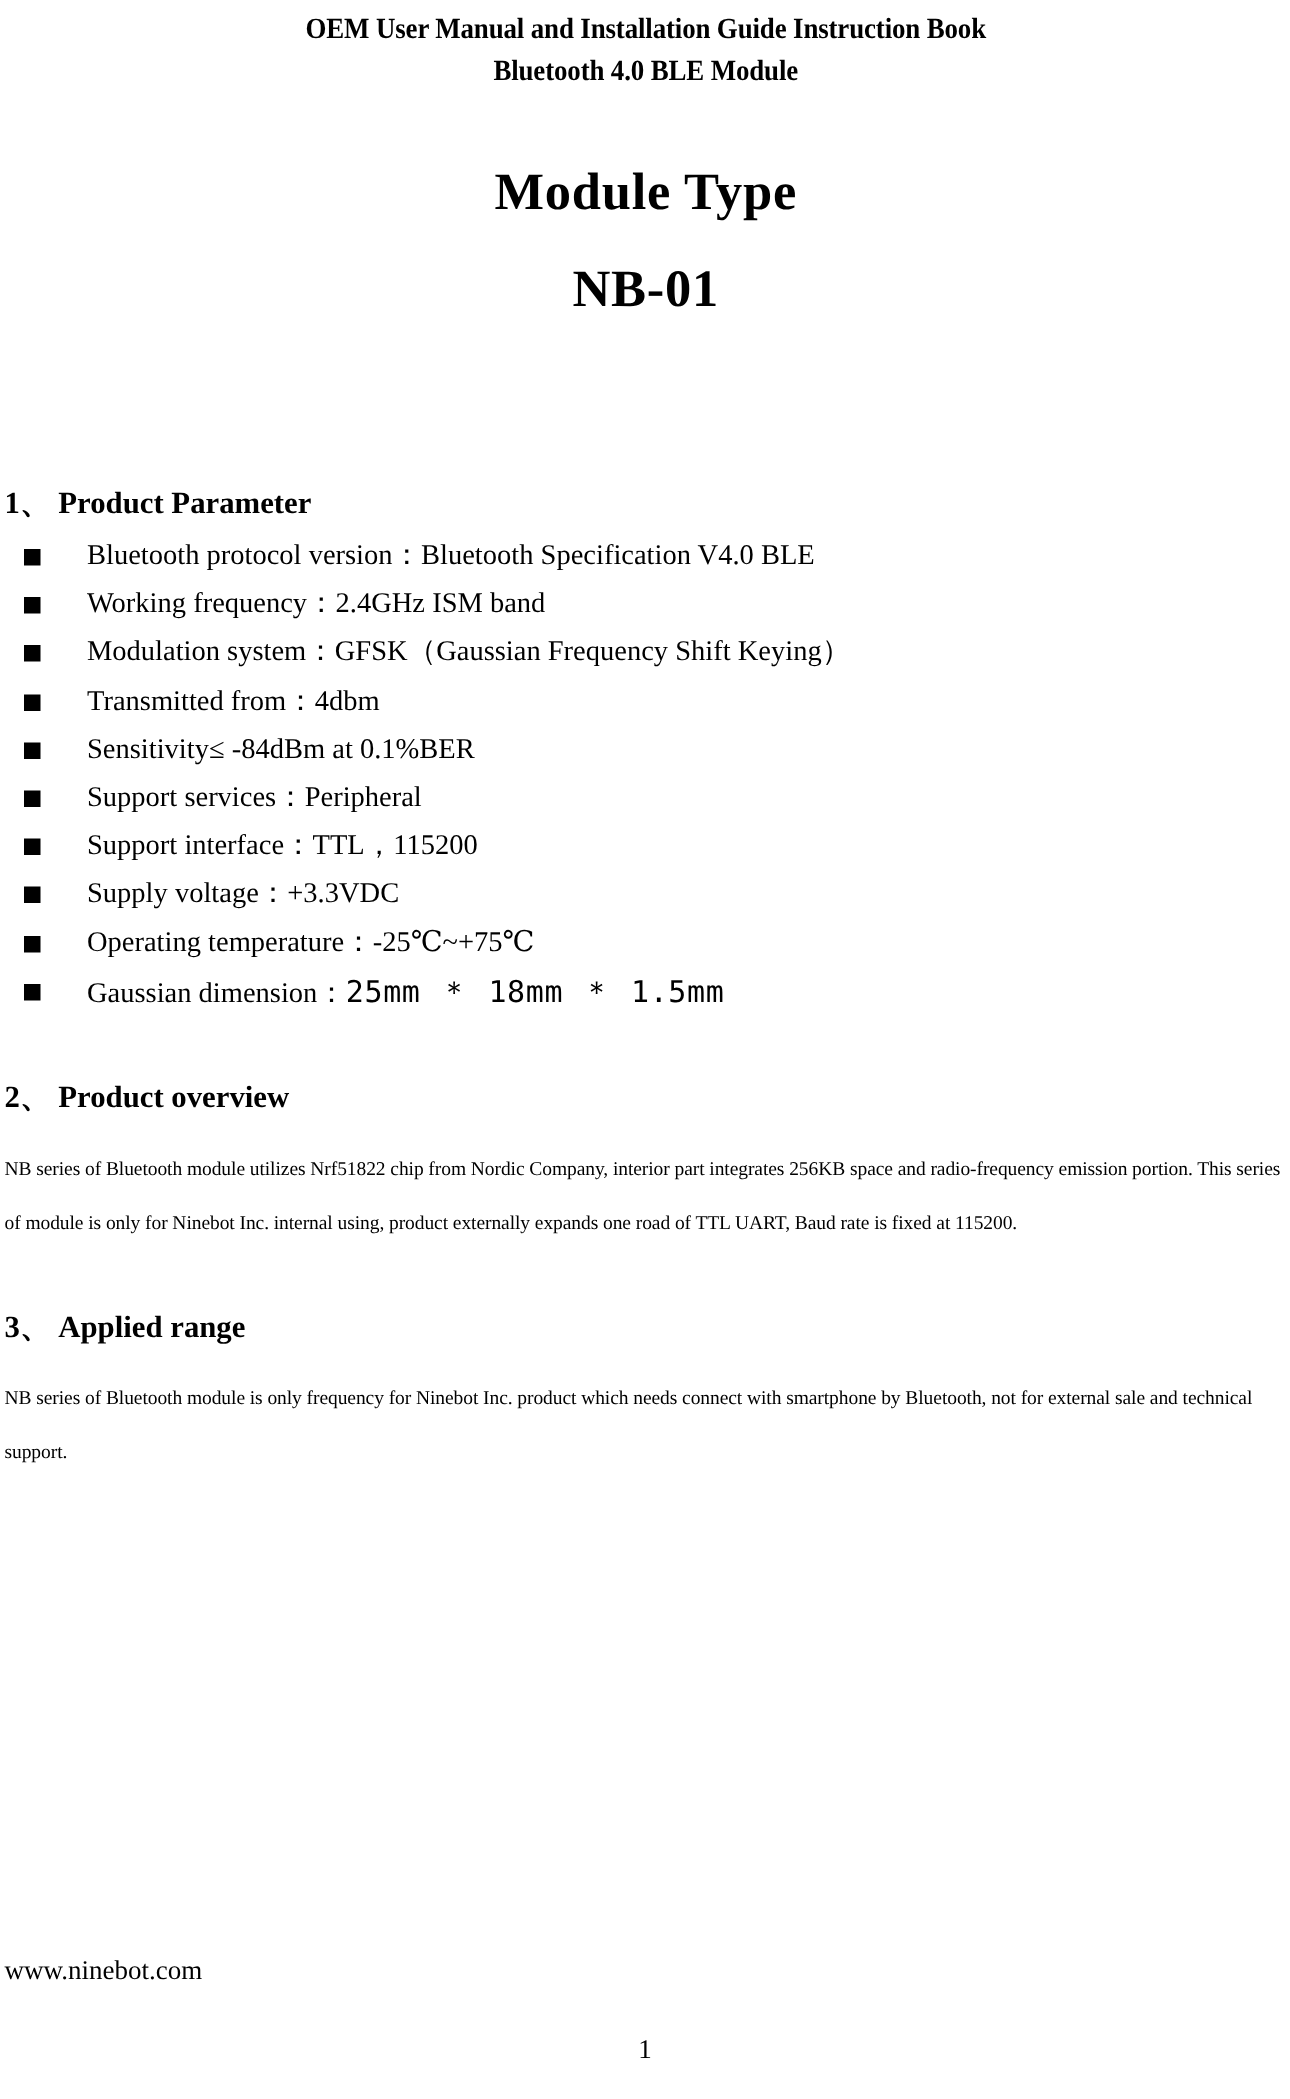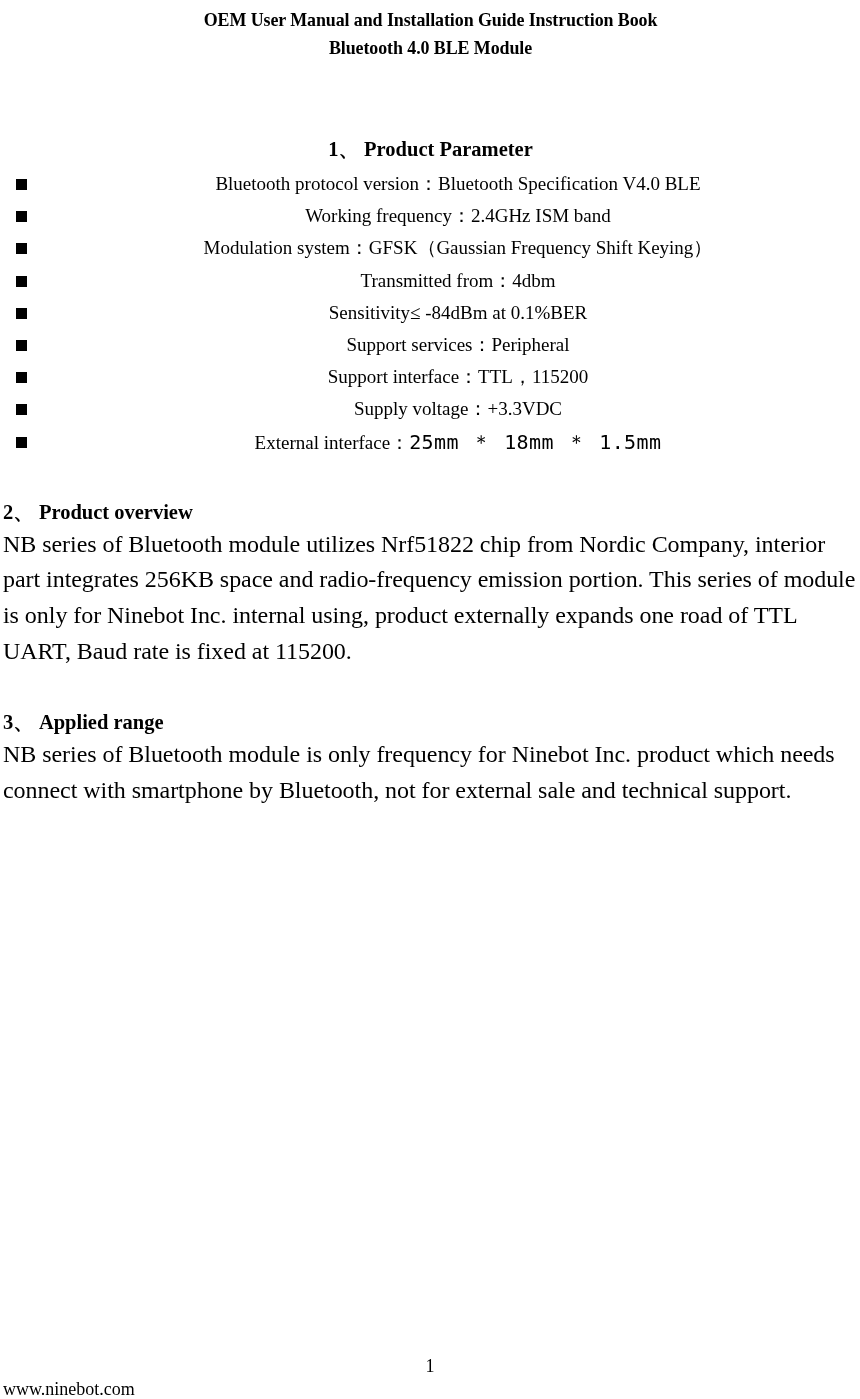--- a/index.html
+++ b/index.html
@@ -61,21 +61,21 @@
   
   .section {
     margin-top: 0;
   }
   .section-heading {
     font-weight: bold;
     font-size: 20.5px;
     line-height: 26px;
     letter-spacing: 0px;
   }
-  #section-1 { margin-top: 74px; text-align: center; }
+  #section-1 { margin-top: 106px; }
   #section-2 { margin-top: 40px; font-family: Liberation Serif, serif; }
   #section-3 { margin-top: 40px; }
 
   
   ul.param-list {
     list-style: none;
     margin: 6px 0 0 0;
     padding: 0;
   }
   ul.param-list li {
@@ -95,55 +95,59 @@
     display: block;
   }
   .mono-dim {
     font-family: "DejaVu Sans Mono", "Liberation Mono", monospace;
     font-size: 20px;
     letter-spacing: 0.4px;
   }
 
   
   p.body-text {
-    margin: 2px 0 0 0;
-    font-size: 24px;
+    margin: 16px 0 0 0;
+    font-size: 13px;
     line-height: 35.6px;
     text-align: left;
     letter-spacing: -0.05px;
   }
 
   
   .page-number {
     position: absolute;
     left: 0;
     right: 0;
     top: 1356px;
     text-align: center;
     font-size: 18px;
     line-height: 20px;
   }
   .site-footer {
     position: absolute;
     left: 3px;
-    top: 1379px;
+    top: 1303px;
     font-size: 18px;
     line-height: 20px;
   }
 </style>
 </head>
 <body>
 
 <div class="page">
 
   <div class="doc-header">
     <div class="hline">OEM User Manual and Installation Guide Instruction Book</div>
     <div class="hline">Bluetooth 4.0 BLE Module</div>
   </div>
 
+  <div class="module-title-wrap">
+    <div class="module-title">Module Type</div>
+    <div class="module-code">NB-01</div>
+  </div>
 
   <div class="section" id="section-1">
     <div class="section-heading">1、 Product Parameter</div>
     <ul class="param-list">
       <li>
         <span class="bullet"></span>
         <span>Bluetooth protocol version：Bluetooth Specification V4.0 BLE</span>
       </li>
       <li>
         <span class="bullet"></span>
@@ -168,21 +172,25 @@
       <li>
         <span class="bullet"></span>
         <span>Support interface：TTL，115200</span>
       </li>
       <li>
         <span class="bullet"></span>
         <span>Supply voltage：+3.3VDC</span>
       </li>
       <li>
         <span class="bullet"></span>
-        <span>External interface：</span><span class="mono-dim">25mm ＊ 18mm ＊ 1.5mm</span>
+        <span>Operating temperature：-25℃~+75℃</span>
+      </li>
+      <li>
+        <span class="bullet"></span>
+        <span>Gaussian dimension：</span><span class="mono-dim">25mm ＊ 18mm ＊ 1.5mm</span>
       </li>
     </ul>
   </div>
 
   <div class="section" id="section-2">
     <div class="section-heading">2、 Product overview</div>
     <p class="body-text">NB series of Bluetooth module utilizes Nrf51822 chip from Nordic Company, interior part integrates 256KB space and radio-frequency emission portion. This series of module is only for Ninebot Inc. internal using, product externally expands one road of TTL UART, Baud rate is fixed at 115200.</p>
   </div>
 
   <div class="section" id="section-3">

